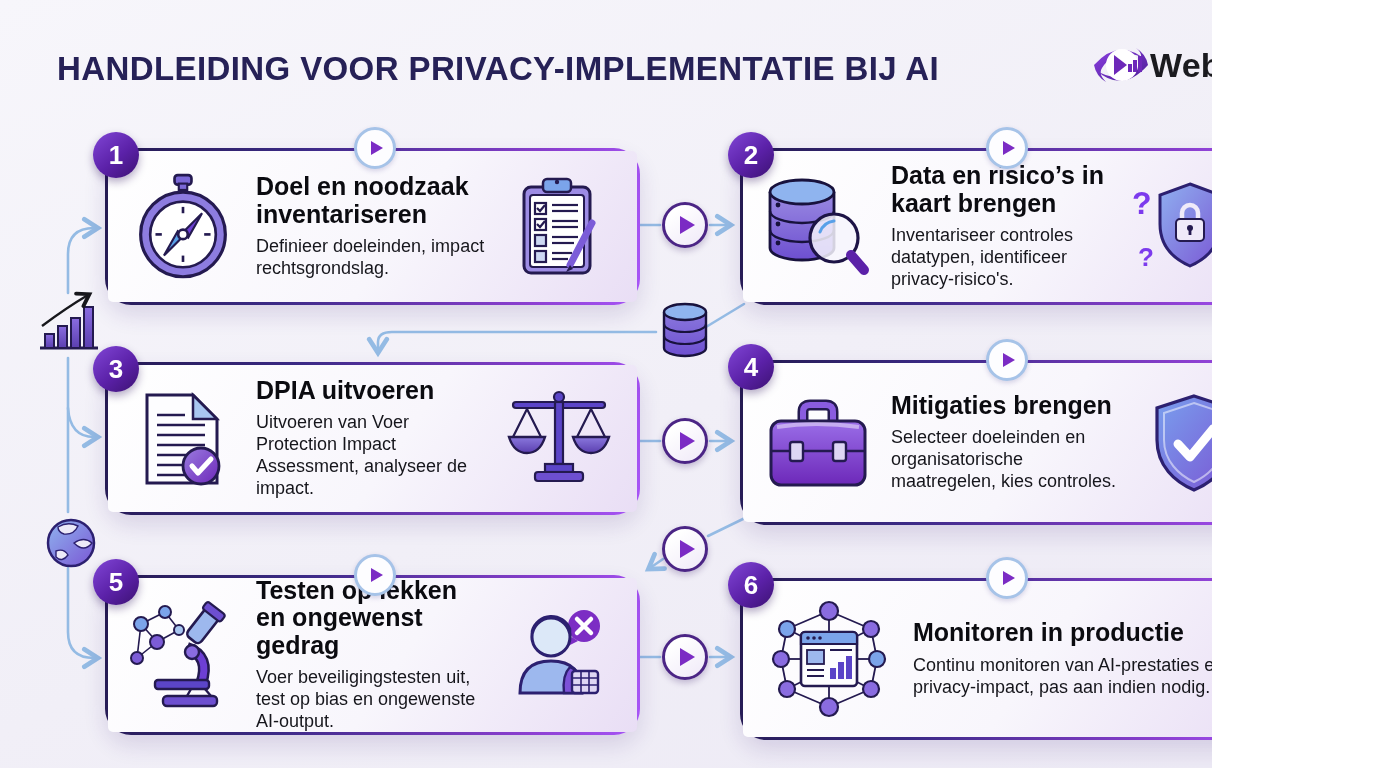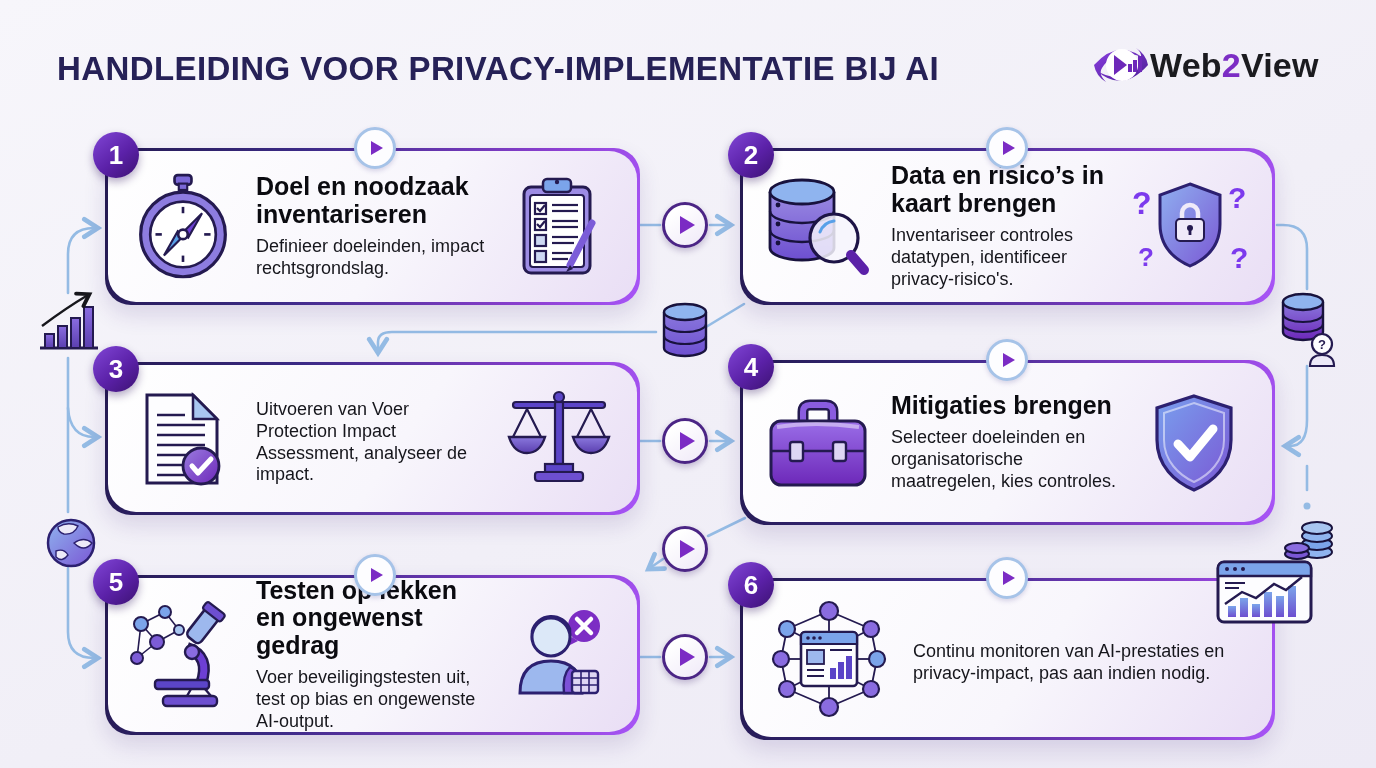--- a/index.html
+++ b/index.html
@@ -1,34 +1,34 @@
 <!DOCTYPE html>
 <html><head>
 <meta charset="utf-8">
 <style>
   * { margin:0; padding:0; box-sizing:border-box; }
   html,body { width:1376px; height:768px; font-family:"Liberation Sans","DejaVu Sans",sans-serif; }
-  .canvas { position:relative; width:1376px; height:768px; overflow:hidden;
+  .canvas { position:relative; width:1212px; height:768px; overflow:hidden;
             background:linear-gradient(155deg,#f7f6fb 0%,#f1eff7 55%,#edeaf5 100%); }
 
   
   .page-title { position:absolute; left:57px; top:50px; font-size:33px; font-weight:800;
                 letter-spacing:.4px; color:#262157; }
   .logo { position:absolute; left:1092px; top:42px; display:flex; align-items:center; gap:0; }
   .logo-text { font-size:34px; font-weight:800; color:#1b1b1f; letter-spacing:.2px; }
   .logo-text .accent { color:#7c2dc4; }
 
   
   svg.connectors { position:absolute; left:0; top:0; z-index:1; }
 
   
   .card { position:absolute; z-index:2; border-radius:26px; padding:3px;
           background:linear-gradient(100deg,#241a50 0%,#3b2a86 35%,#8b3fd0 80%,#a855f7 100%);
           box-shadow:0 10px 22px rgba(60,30,120,.14); }
-  .card-inner { width:100%; height:100%; border-radius:28px; display:flex; align-items:center;
+  .card-inner { width:100%; height:100%; border-radius:5px; display:flex; align-items:center;
                 gap:14px; padding:10px 22px 10px 16px;
                 background:linear-gradient(125deg,#ffffff 0%,#f8f6fc 55%,#e9def5 100%); }
   .c1 { left:105px; top:148px; width:535px; height:157px; }
   .c2 { left:740px; top:148px; width:535px; height:157px; }
   .c3 { left:105px; top:362px; width:535px; height:153px; }
   .c4 { left:740px; top:360px; width:535px; height:165px; }
   .c5 { left:105px; top:575px; width:535px; height:160px; }
   .c6 { left:740px; top:578px; width:535px; height:162px; }
 
   .badge { position:absolute; left:-12px; top:-16px; width:46px; height:46px; border-radius:50%;
@@ -251,20 +251,21 @@
               <line x1="20" y1="56" x2="68" y2="56"></line>
             <line x1="20" y1="66" x2="68" y2="66"></line>
               <line x1="20" y1="76" x2="52" y2="76"></line>
             <line x1="20" y1="86" x2="48" y2="86"></line>
           </g>
           <circle cx="64" cy="77" r="18" fill="url(#gdoc)" stroke="#241a50" stroke-width="2.8"></circle>
           <path d="M55 77 L61 84 L74 70" fill="none" stroke="#fff" stroke-width="5" stroke-linecap="round" stroke-linejoin="round"></path>
         </svg>
       </div>
       <div class="card-text">
+        <div class="ttl">DPIA uitvoeren</div>
         <div class="dsc">Uitvoeren van Voer Protection Impact Assessment, analyseer de impact.</div>
       </div>
       <div class="icon-right">
         <svg width="108" height="100" viewBox="0 0 108 100">
           <defs>
               <linearGradient id="gpan" x1="0" y1="0" x2="0" y2="1">
             <stop offset="0" stop-color="#8a78dd"></stop>
                 <stop offset="1" stop-color="#5b3fb0"></stop>
               </linearGradient>
             </defs>
@@ -411,20 +412,21 @@
             <circle cx="46" cy="40" r="1.8" fill="#241a50"></circle>
           <circle cx="52" cy="40" r="1.8" fill="#241a50"></circle>
           <rect x="39" y="52" width="17" height="14" fill="#9db8ee" stroke="#241a50" stroke-width="1.8"></rect>
           <path d="M39 72 H56 M39 78 H56 M62 52 H84" stroke="#241a50" stroke-width="1.8"></path>
           <rect x="62" y="70" width="6" height="11" fill="#5b45c8"></rect>
             <rect x="70" y="64" width="6" height="17" fill="#5b45c8"></rect>
           <rect x="78" y="58" width="6" height="23" fill="#5b45c8"></rect>
         </svg>
       </div>
       <div class="card-text">
+        <div class="ttl">Monitoren in productie</div>
         <div class="dsc">Continu monitoren van AI-prestaties en privacy-impact, pas aan indien nodig.</div>
       </div>
     </div>
   </div>
 
   <div class="play top" style="left:354px;top:127px">
       <span class="tri"></span>
     </div>
   <div class="play top" style="left:986px;top:127px">
       <span class="tri"></span>

